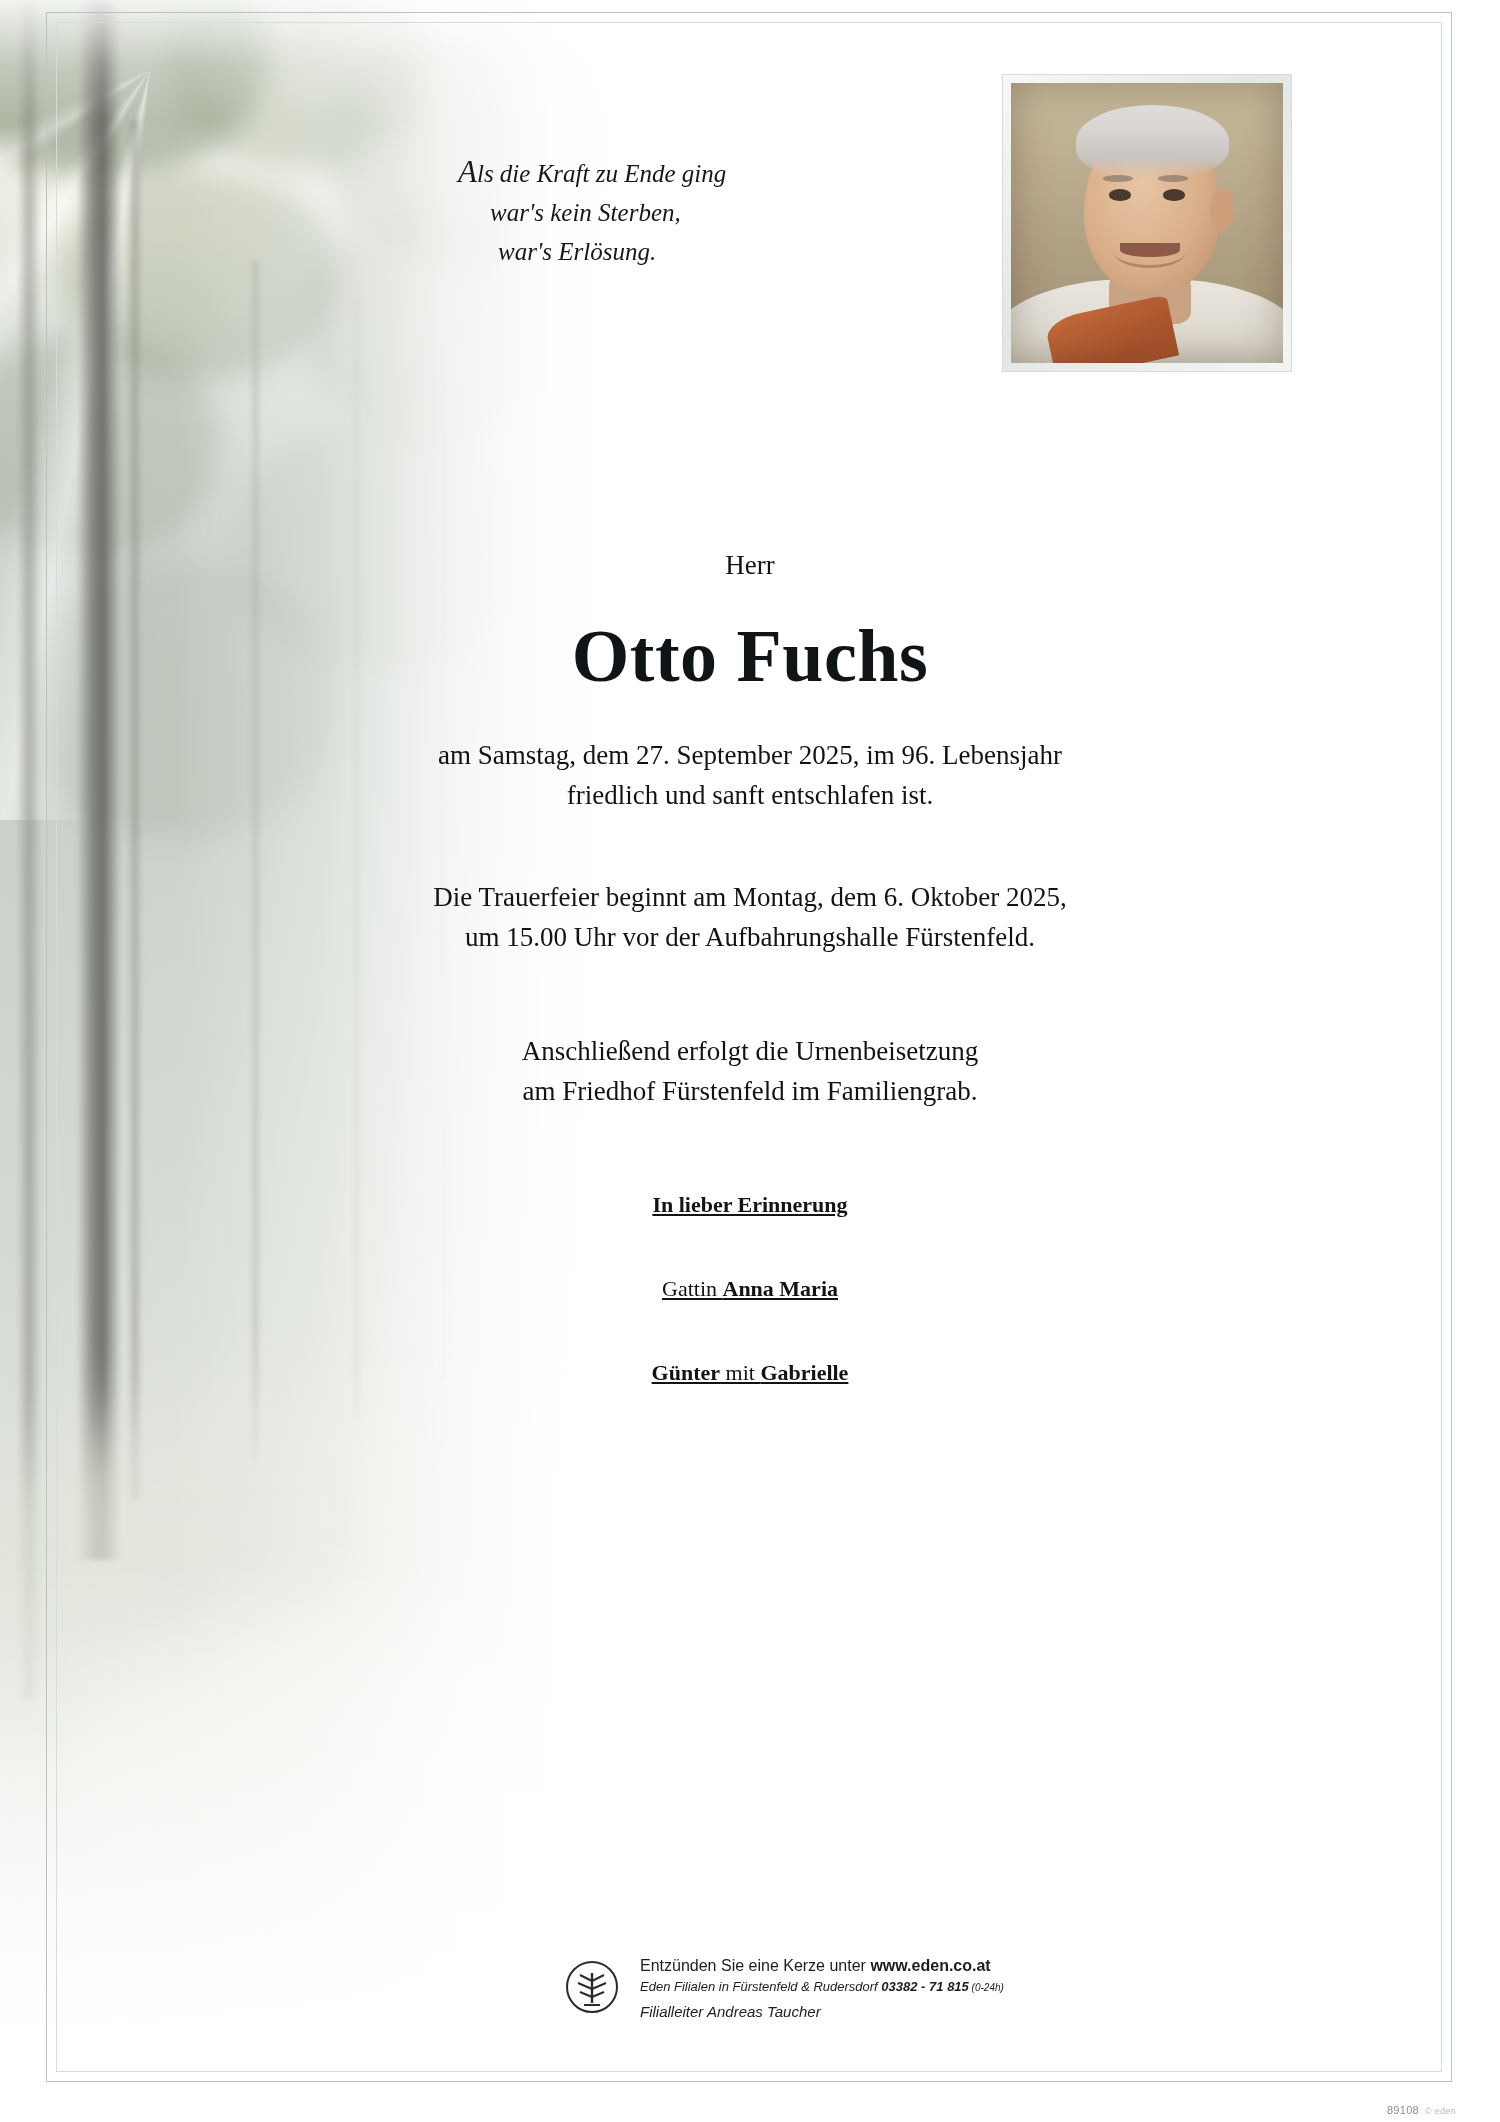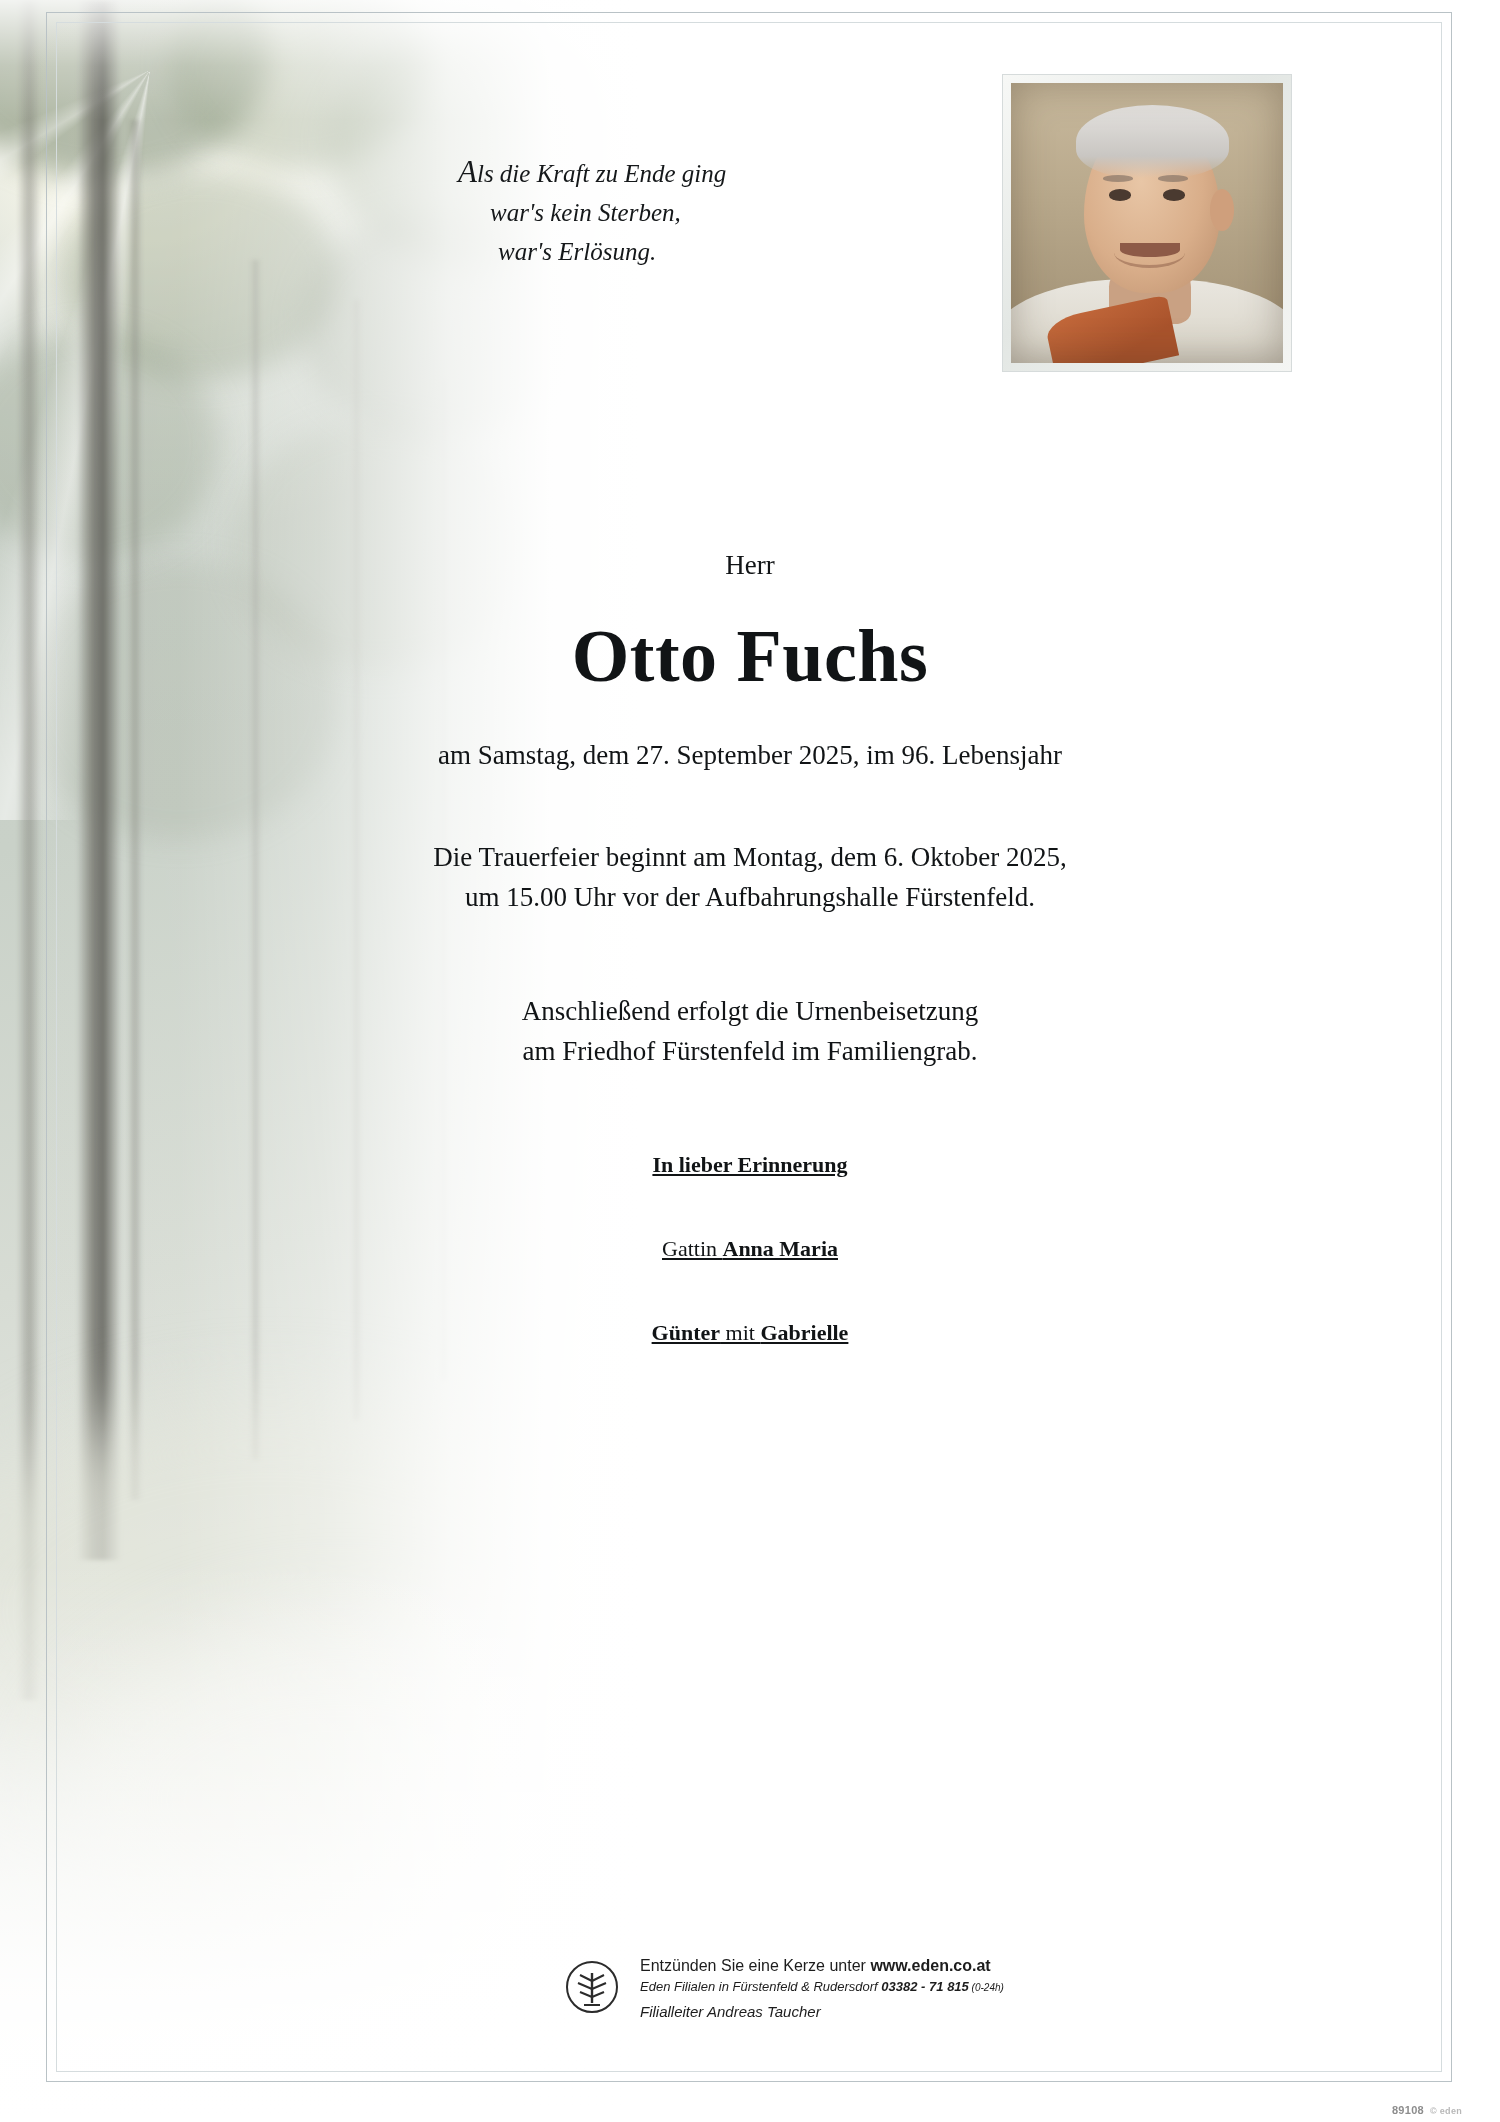--- a/index.html
+++ b/index.html
@@ -246,27 +246,26 @@
   .logo {
     position: absolute;
     left: -74px;
     top: 4px;
     width: 52px;
     height: 56px;
   }
 
   .serial {
     position: absolute;
-    right: 38px;
+    right: 44px;
     bottom: 6px;
     font-family: "Liberation Sans", sans-serif;
     font-size: 11px;
     color: #8d8d8d;
     letter-spacing: 0.3px;
-    font-weight: bold;
   }
   .serial .mark { color: #b8b8b8; font-size: 9px; margin-left: 6px; }
 </style>
 </head>
 <body>
 
 <div class="card">
 
   <div class="forest">
     <div class="sky"></div>
@@ -330,20 +329,21 @@
       <div class="p-vignette"></div>
     </div>
   </div>
 
   <div class="content">
     <div class="line salutation">Herr</div>
     <div class="name">Otto Fuchs</div>
 
     <div class="block">
       <div class="line">am Samstag, dem 27. September 2025, im 96. Lebensjahr</div>
+      <div class="line">friedlich und sanft entschlafen ist.</div>
     </div>
 
     <div class="block gap-lg">
       <div class="line">Die Trauerfeier beginnt am Montag, dem 6. Oktober 2025,</div>
       <div class="line">um 15.00 Uhr vor der Aufbahrungshalle Fürstenfeld.</div>
     </div>
 
     <div class="block gap-xl">
       <div class="line">Anschließend erfolgt die Urnenbeisetzung</div>
       <div class="line">am Friedhof Fürstenfeld im Familiengrab.</div>

